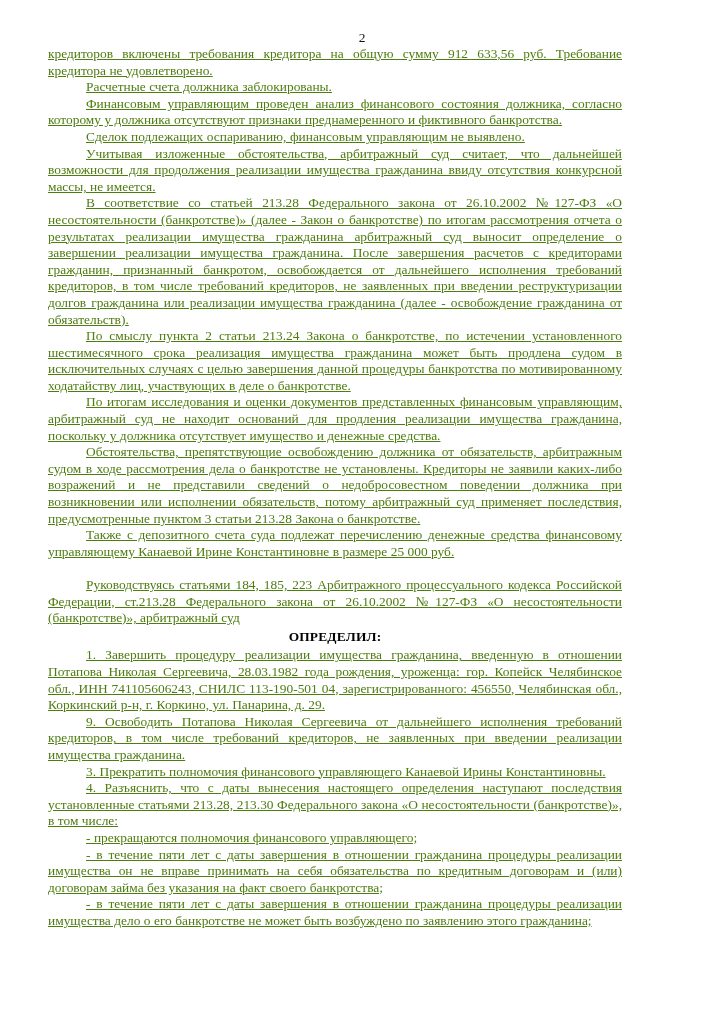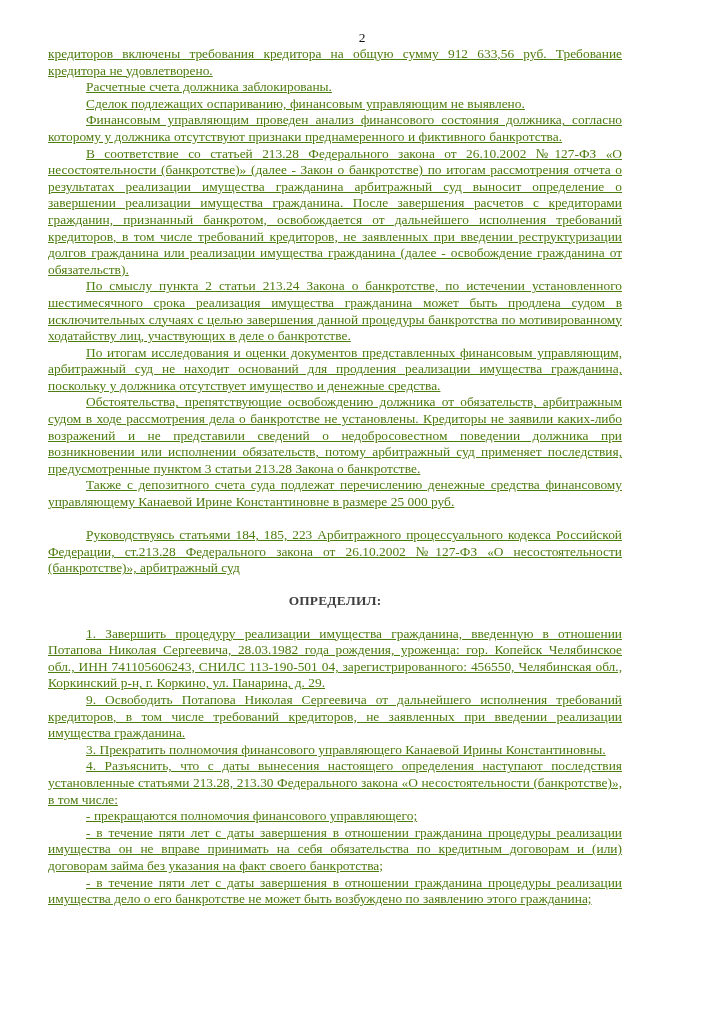--- a/index.html
+++ b/index.html
@@ -55,44 +55,45 @@
   p.para.no-indent {
     text-indent: 0;
   }
   p.para.dash-item {
     text-indent: 38px;
   }
   .spacer {
     height: 16.6px;
   }
   .ruling-heading {
-    margin: 16px;
+    margin: 2px;
     padding: 0;
     font-size: 13.4px;
     line-height: 16.6px;
     font-weight: bold;
     text-align: center;
     text-indent: 0;
-    color: #404040;
+    color: #000000;
     letter-spacing: 0.2px;
   }
 </style>
 </head>
 <body>
 
 <div class="page">
 
   <div class="page-number">2</div>
 
   <div class="body-text">
 
     <p class="para no-indent">кредиторов включены требования кредитора на общую сумму 912 633,56 руб. Требование кредитора не удовлетворено.</p>
     <p class="para">Расчетные счета должника заблокированы.</p>
+    <p class="para">Финансовым управляющим проведен анализ финансового состояния должника, согласно которому у должника отсутствуют признаки преднамеренного и фиктивного банкротства.</p>
     <p class="para">Сделок подлежащих оспариванию, финансовым управляющим не выявлено.</p>
-    <p class="para">Финансовым управляющим проведен анализ финансового состояния должника, согласно которому у должника отсутствуют признаки преднамеренного и фиктивного банкротства.</p>
+    <p class="para">Учитывая изложенные обстоятельства, арбитражный суд считает, что дальнейшей возможности для продолжения реализации имущества гражданина ввиду отсутствия конкурсной массы, не имеется.</p>
     <p class="para">В соответствие со статьей 213.28 Федерального закона от 26.10.2002 №127-ФЗ «О несостоятельности (банкротстве)» (далее - Закон о банкротстве) по итогам рассмотрения отчета о результатах реализации имущества гражданина арбитражный суд выносит определение о завершении реализации имущества гражданина. После завершения расчетов с кредиторами гражданин, признанный банкротом, освобождается от дальнейшего исполнения требований кредиторов, в том числе требований кредиторов, не заявленных при введении реструктуризации долгов гражданина или реализации имущества гражданина (далее - освобождение гражданина от обязательств).</p>
     <p class="para">По смыслу пункта 2 статьи 213.24 Закона о банкротстве, по истечении установленного шестимесячного срока реализация имущества гражданина может быть продлена судом в исключительных случаях с целью завершения данной процедуры банкротства по мотивированному ходатайству лиц, участвующих в деле о банкротстве.</p>
     <p class="para">По итогам исследования и оценки документов представленных финансовым управляющим, арбитражный суд не находит оснований для продления реализации имущества гражданина, поскольку у должника отсутствует имущество и денежные средства.</p>
     <p class="para">Обстоятельства, препятствующие освобождению должника от обязательств, арбитражным судом в ходе рассмотрения дела о банкротстве не установлены. Кредиторы не заявили каких-либо возражений и не представили сведений о недобросовестном поведении должника при возникновении или исполнении обязательств, потому арбитражный суд применяет последствия, предусмотренные пунктом 3 статьи 213.28 Закона о банкротстве.</p>
     <p class="para">Также с депозитного счета суда подлежат перечислению денежные средства финансовому управляющему Канаевой Ирине Константиновне в размере 25 000 руб.</p>
 
     <div class="spacer"></div>
 
     <p class="para">Руководствуясь статьями 184, 185, 223 Арбитражного процессуального кодекса Российской Федерации, ст.213.28 Федерального закона от 26.10.2002 №127-ФЗ «О несостоятельности (банкротстве)», арбитражный суд</p>
 

